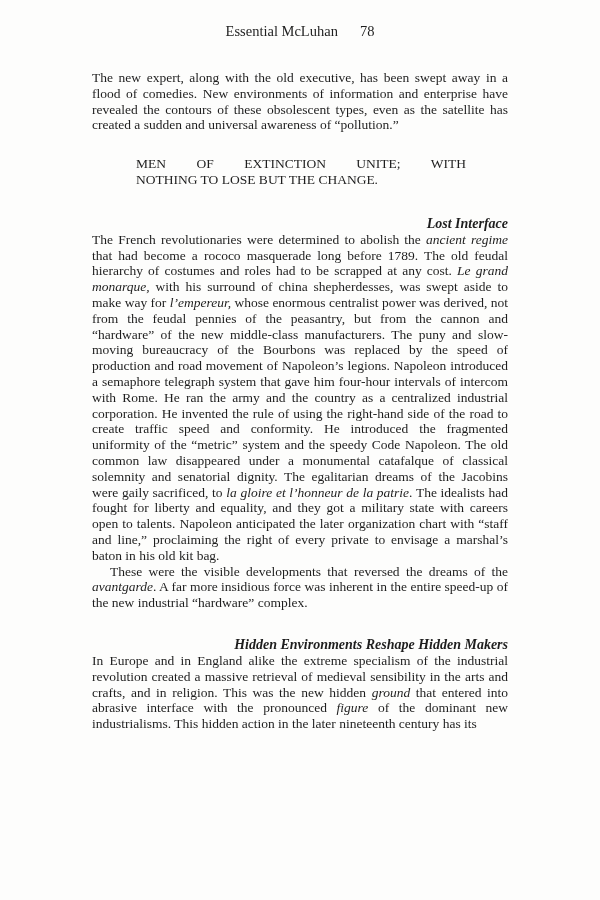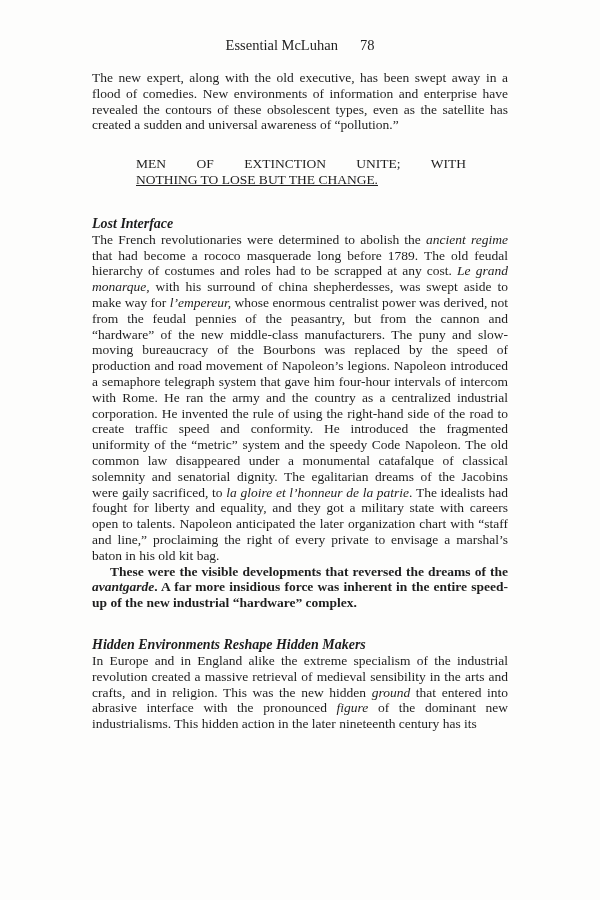--- a/index.html
+++ b/index.html
@@ -12,21 +12,21 @@
     width: 600px;
     height: 900px;
     background: #fdfdfc;
     color: #1e1e1e;
     font-family: "Liberation Serif", serif;
     overflow: hidden;
     box-sizing: border-box;
   }
   .running-header {
     position: absolute;
-    top: 37px;
+    top: 23px;
     left: 0;
     width: 100%;
     text-align: center;
     font-size: 14.5px;
     line-height: 16px;
   }
   .running-header .page-number {
     display: inline-block;
     margin-left: 22px;
   }
@@ -45,35 +45,34 @@
   .block-quote {
     margin: 23px 42px 0 44px;
   }
   .quote-line {
     text-align: justify;
     text-align-last: justify;
   }
   .quote-line.last {
     text-align-last: auto;
     text-align: left;
-    text-decoration: underline;
   }
   .heading-center {
     margin: 0;
-    text-align: left;
+    text-align: right;
     font-weight: bold;
     font-size: 14px;
     line-height: 16px;
   }
   .heading-italic {
     font-style: italic;
   }
   .mt-lost    { margin-top: 28px; }
   .mt-french  { margin-top: 10px; }
-  .indent-first { text-indent: 18px; font-weight: bold; }
+  .indent-first { text-indent: 18px; }
   .mt-section { margin-top: 34px; font-size: 14.5px; }
   .mt-hidden  { margin-top: 26px; }
   .mt-europe  { margin-top: 13px; }
 </style>
 </head>
 <body>
 
 <div class="book-page">
 
   <div class="running-header">

